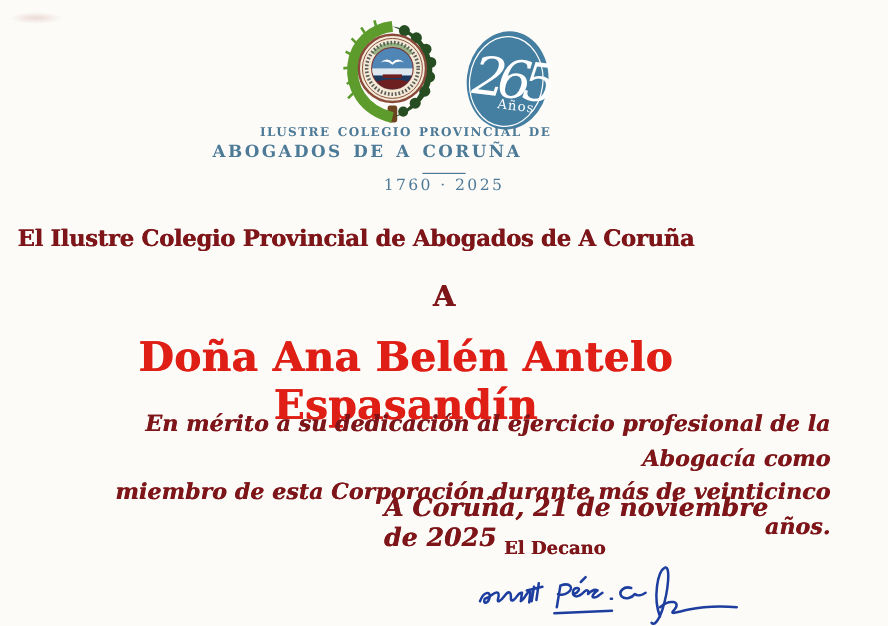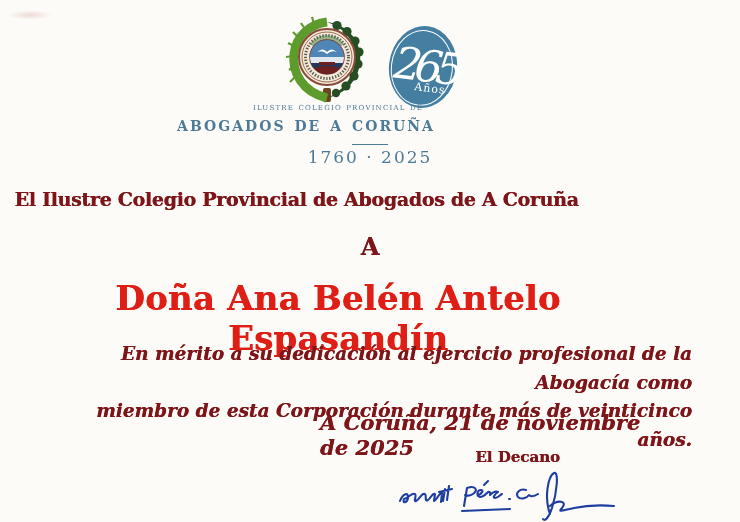--- a/index.html
+++ b/index.html
@@ -13,38 +13,38 @@
   }
   
   .logos{position:absolute;top:12px;left:0;width:740px;height:96px;}
   .crest{position:absolute;left:286px;top:2px;}
   .badge{position:absolute;left:386px;top:12px;}
   
   .org-small{
     position:absolute;top:101px;left:0;width:676px;
     text-align:center;
     font-variant:small-caps;
-    font-size:10px;letter-spacing:1.2px;
-    color:#4d7a97;font-weight:normal;
+    font-size:14px;letter-spacing:1.2px;
+    color:#4d7a97;font-weight:bold;
   }
   .org-large{
     position:absolute;top:112px;left:0;width:612px;
     text-align:center;
     font-variant:small-caps;
     font-size:20px;letter-spacing:2px;
     color:#4d7a97;font-weight:bold;
   }
   .org-divider{
     position:absolute;top:144px;left:352px;width:36px;height:1px;
     background:#4d7a97;
   }
   .org-years{
     position:absolute;top:147px;left:0;width:740px;
     text-align:center;
-    font-size:17px;letter-spacing:2px;
+    font-size:13px;letter-spacing:2px;
     color:#4d7a97;
   }
   
   .issuer-line{
     position:absolute;top:188px;left:0;width:593px;
     text-align:center;
     font-size:19px;font-weight:bold;
     color:#7d1519;
     letter-spacing:-0.3px;
     text-shadow:0.4px 0 0 #7d1519;
@@ -74,21 +74,21 @@
     text-align:right;
   }
   .place-date{
     position:absolute;top:410px;left:320px;width:330px;
     font-size:21px;font-weight:bold;font-style:italic;
     color:#7d1519;
     text-shadow:0.3px 0 0 #7d1519;
   }
   .signer-title{
     position:absolute;top:448px;left:420px;width:140px;
-    text-align:right;
+    text-align:left;
     font-size:15px;font-weight:bold;
     color:#7d1519;
     text-shadow:0.3px 0 0 #7d1519;
   }
   .signature{position:absolute;top:468px;left:392px;}
   .smudge{
     position:absolute;top:10px;left:8px;width:44px;height:10px;
     background:radial-gradient(ellipse at center,rgba(190,120,110,.25),rgba(190,120,110,0) 70%);
     border-radius:50%;
   }

